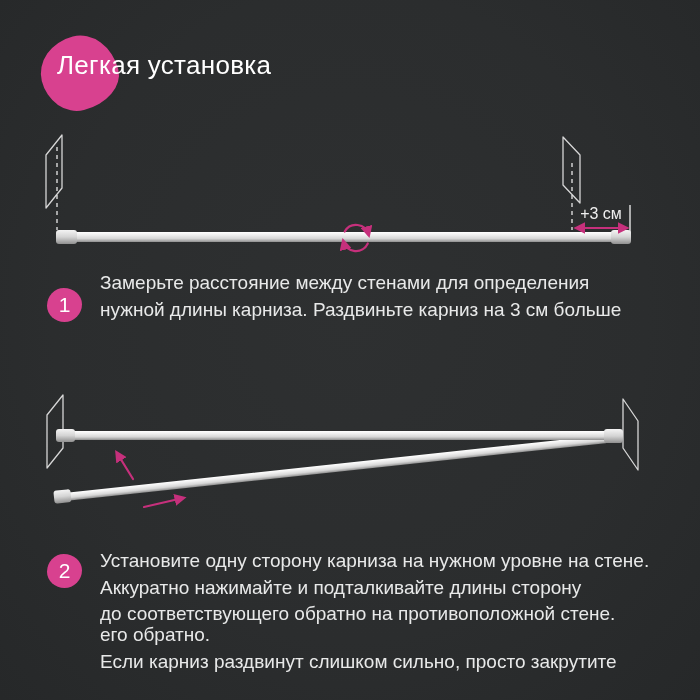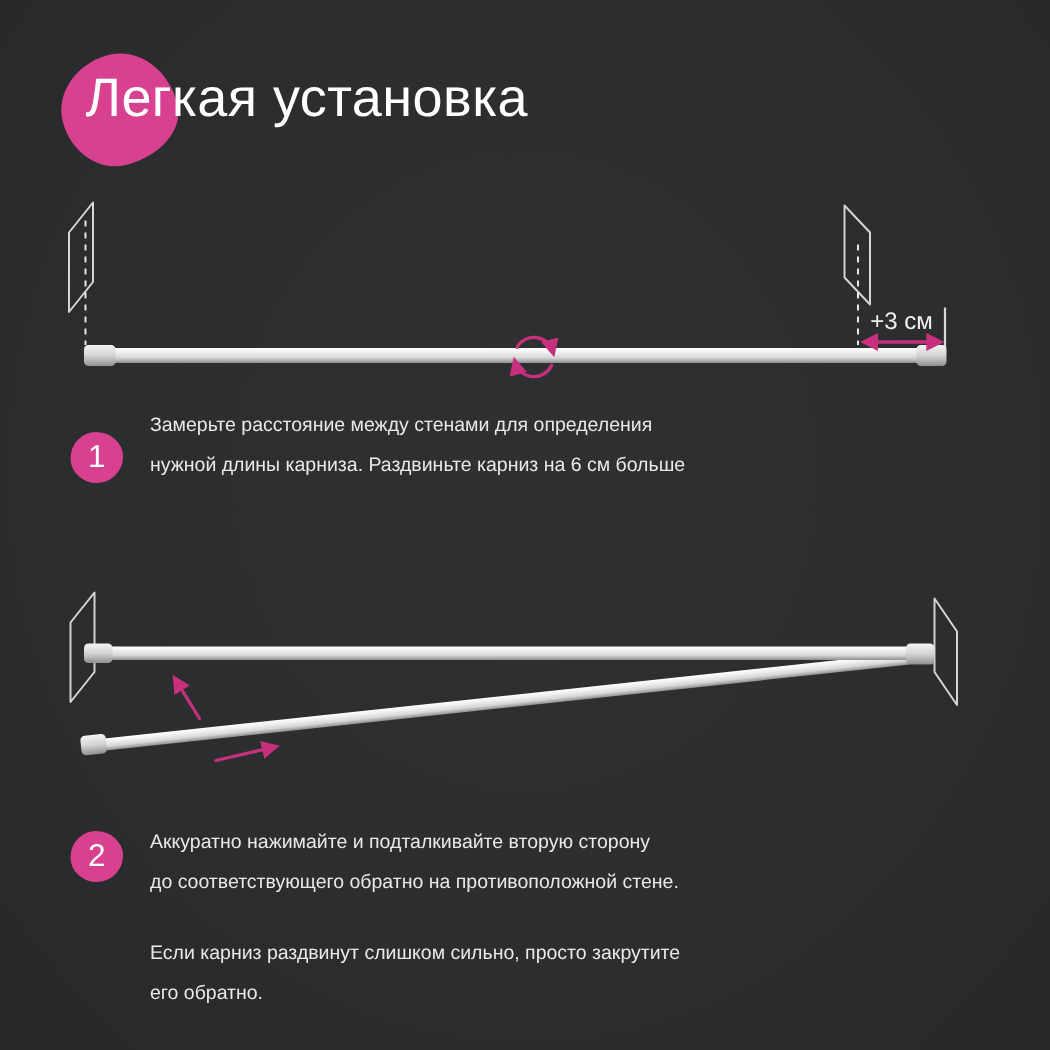--- a/index.html
+++ b/index.html
@@ -16,21 +16,21 @@
   }
   
   .title-blob{
     position:absolute;left:41px;top:36px;width:77px;height:74px;
     background:var(--accent-pink);
     border-radius:53% 47% 56% 44% / 48% 58% 42% 52%;
     transform:rotate(-14deg);
   }
   .page-title{
     position:absolute;left:57px;top:46px;margin:0;
-    color:#ffffff;font-size:36px;font-weight:500;letter-spacing:.3px;line-height:38px;
+    color:#ffffff;font-size:26px;font-weight:500;letter-spacing:.3px;line-height:38px;
     white-space:nowrap;
   }
   
   .diagram{position:absolute;left:0;}
   #diagram1{top:125px;width:700px;height:140px;}
   #diagram2{top:385px;width:700px;height:150px;}
   .wall{fill:none;stroke:#d6d6d6;stroke-width:1.3;stroke-linejoin:round;}
   .guide-dash{stroke:#e9e9e9;stroke-width:1.3;stroke-dasharray:4 4;fill:none;}
   .tick{stroke:#d9d9d9;stroke-width:1.5;}
   .arrow{stroke:var(--arrow-pink);stroke-width:2.2;fill:none;stroke-linecap:round;}
@@ -41,21 +41,21 @@
     position:absolute;left:47px;width:35px;height:34px;
     background:var(--accent-pink);
     border-radius:48% 52% 50% 50% / 52% 48% 52% 48%;
     display:flex;align-items:center;justify-content:center;
     color:#fff;font-size:21px;font-weight:500;
   }
   #badge-1{top:288px;}
   #badge-2{top:554px;}
   .step-text{
     position:absolute;left:100px;
-    color:var(--body-text);font-size:13px;line-height:26.6px;font-weight:400;
+    color:var(--body-text);font-size:19px;line-height:26.6px;font-weight:400;
   }
   .step-text .line{white-space:nowrap;}
   #step1-text{top:270px;}
   #step2-text{top:548px;}
   #step2-note{top:622px;}
 </style>
 </head>
 <body>
 
 <div class="canvas">
@@ -99,21 +99,21 @@
 
     <line class="arrow" x1="577" y1="228" x2="626" y2="228" marker-start="url(#arrowPink)" marker-end="url(#arrowPink)"></line>
     <text class="dim-label" x="601" y="219" text-anchor="middle">+3 см</text>
   </svg>
 
   <div class="step-badge" id="badge-1">
     <span>1</span>
   </div>
   <div class="step-text" id="step1-text">
     <div class="line">Замерьте расстояние между стенами для определения</div>
-    <div class="line">нужной длины карниза. Раздвиньте карниз на 6 см больше</div>
+    <div class="line">нужной длины карниза. Раздвиньте карниз на 3 см больше</div>
   </div>
 
   <svg id="diagram2" class="diagram" viewBox="0 385 700 150">
     <polygon class="wall" points="47,415 63,395 63,448 47,468"></polygon>
     <polygon class="wall" points="623,399 638,421 638,470 623,448"></polygon>
 
     <g>
       <rect x="64" y="493" width="547" height="8" rx="3" fill="url(#rodGrad)" transform="rotate(-6.1 64 497)"></rect>
       <rect x="54" y="490" width="17" height="13" rx="3" fill="url(#capGrad)" transform="rotate(-6.1 62 497)"></rect>
     </g>
@@ -125,21 +125,22 @@
     </g>
 
     <line class="arrow" x1="133" y1="479" x2="117" y2="453" marker-end="url(#arrowPink)"></line>
     <line class="arrow" x1="144" y1="507" x2="183" y2="498" marker-end="url(#arrowPink)"></line>
   </svg>
 
   <div class="step-badge" id="badge-2">
     <span>2</span>
   </div>
   <div class="step-text" id="step2-text">
-    <div class="line">Аккуратно нажимайте и подталкивайте вторую сторону</div>
+    <div class="line">Установите одну сторону карниза на нужном уровне на стене.</div>
+    <div class="line">Аккуратно нажимайте и подталкивайте длины сторону</div>
     <div class="line">до соответствующего обратно на противоположной стене.</div>
   </div>
   <div class="step-text" id="step2-note">
+    <div class="line">его обратно.</div>
     <div class="line">Если карниз раздвинут слишком сильно, просто закрутите</div>
-    <div class="line">его обратно.</div>
   </div>
 
 </div>
 
 </body></html>

